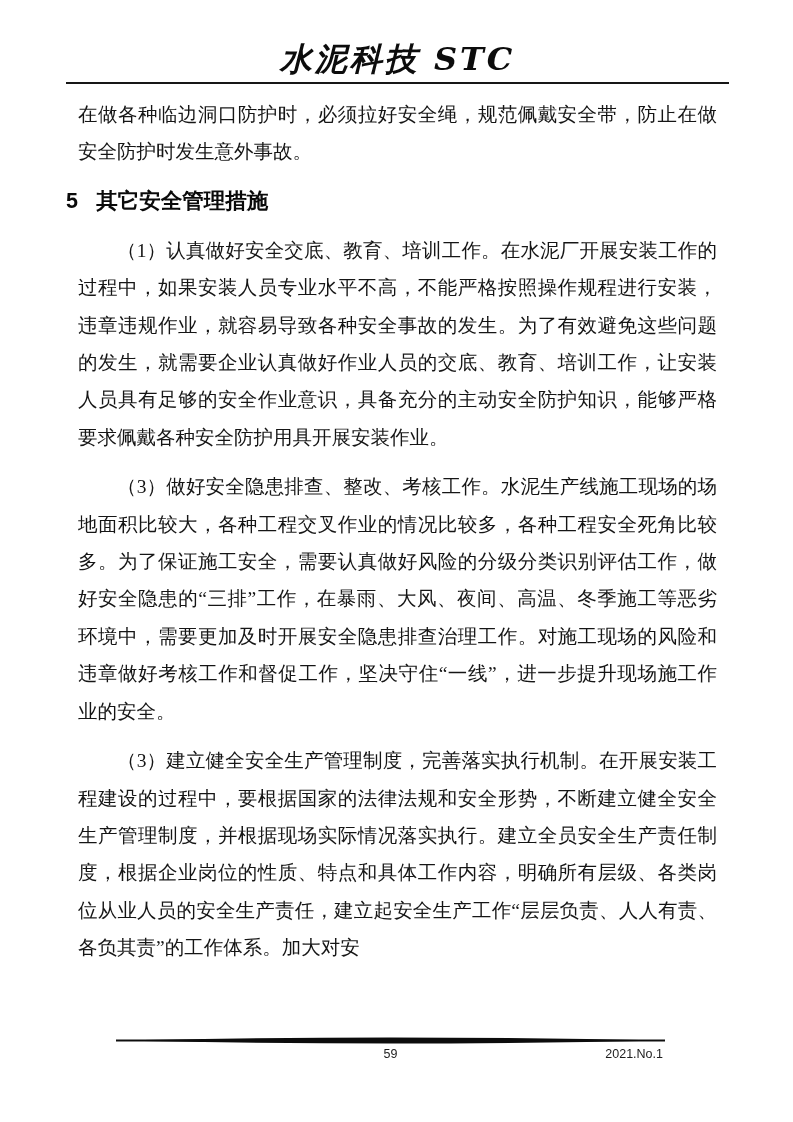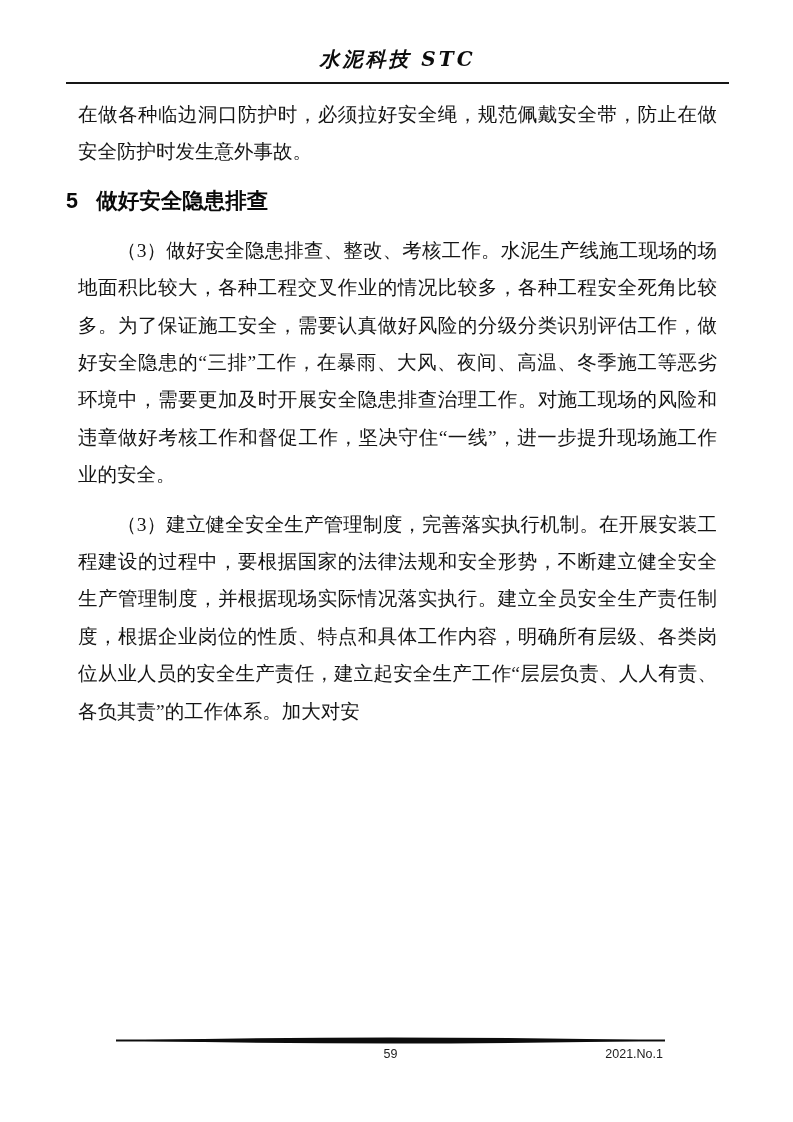--- a/index.html
+++ b/index.html
@@ -17,21 +17,21 @@
     position:absolute;
     left:66px;right:64px;top:0;bottom:0;
   }
   
   .journal-title{
     margin-top:44px;
     text-align:center;
     font-family:"DejaVu Serif", serif;
     font-style:italic;
     font-weight:700;
-    font-size:20px;
+    font-size:32px;
     letter-spacing:3px;
     line-height:30px;
     color:#0c0c0c;
   }
   .header-rule{
     margin-top:8px;
     border-bottom:2px solid #161616;
     height:0;
   }
   
@@ -85,23 +85,24 @@
 <div class="page">
   <div class="page-inner">
 
     <div class="journal-title">水泥科技 STC</div>
     <div class="header-rule"></div>
 
     <div class="article">
       <p class="no-indent">在做各种临边洞口防护时，必须拉好安全绳，规范佩戴安全带，防止在做安全防护时发生意外事故。</p>
 
       <h2 class="section-heading">
-        <span class="sec-num">5</span><span>做好安全隐患排查</span>
+        <span class="sec-num">5</span><span>其它安全管理措施</span>
       </h2>
 
+      <p class="indent">（1）认真做好安全交底、教育、培训工作。在水泥厂开展安装工作的过程中，如果安装人员专业水平不高，不能严格按照操作规程进行安装，违章违规作业，就容易导致各种安全事故的发生。为了有效避免这些问题的发生，就需要企业认真做好作业人员的交底、教育、培训工作，让安装人员具有足够的安全作业意识，具备充分的主动安全防护知识，能够严格要求佩戴各种安全防护用具开展安装作业。</p>
       <p class="indent">（3）做好安全隐患排查、整改、考核工作。水泥生产线施工现场的场地面积比较大，各种工程交叉作业的情况比较多，各种工程安全死角比较多。为了保证施工安全，需要认真做好风险的分级分类识别评估工作，做好安全隐患的“三排”工作，在暴雨、大风、夜间、高温、冬季施工等恶劣环境中，需要更加及时开展安全隐患排查治理工作。对施工现场的风险和违章做好考核工作和督促工作，坚决守住“一线”，进一步提升现场施工作业的安全。</p>
       <p class="indent">（3）建立健全安全生产管理制度，完善落实执行机制。在开展安装工程建设的过程中，要根据国家的法律法规和安全形势，不断建立健全安全生产管理制度，并根据现场实际情况落实执行。建立全员安全生产责任制度，根据企业岗位的性质、特点和具体工作内容，明确所有层级、各类岗位从业人员的安全生产责任，建立起安全生产工作“层层负责、人人有责、各负其责”的工作体系。加大对安</p>
     </div>
 
     <div class="page-footer">
       <svg class="footer-rule" viewBox="0 0 663 9" preserveAspectRatio="none" aria-hidden="true">
         <line x1="0" y1="4.5" x2="663" y2="4.5" stroke="#111" stroke-width="1.8"></line>
         <path d="M0,4.5 Q331,-1.5 663,4.5 Q331,10.5 0,4.5 Z" fill="#0c0c0c"></path>
       </svg>
       <div class="footer-row">

